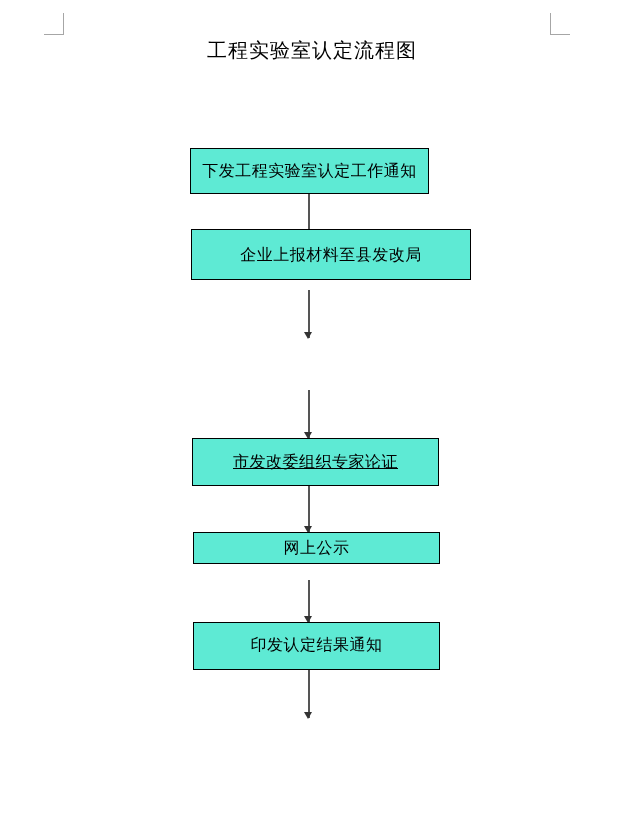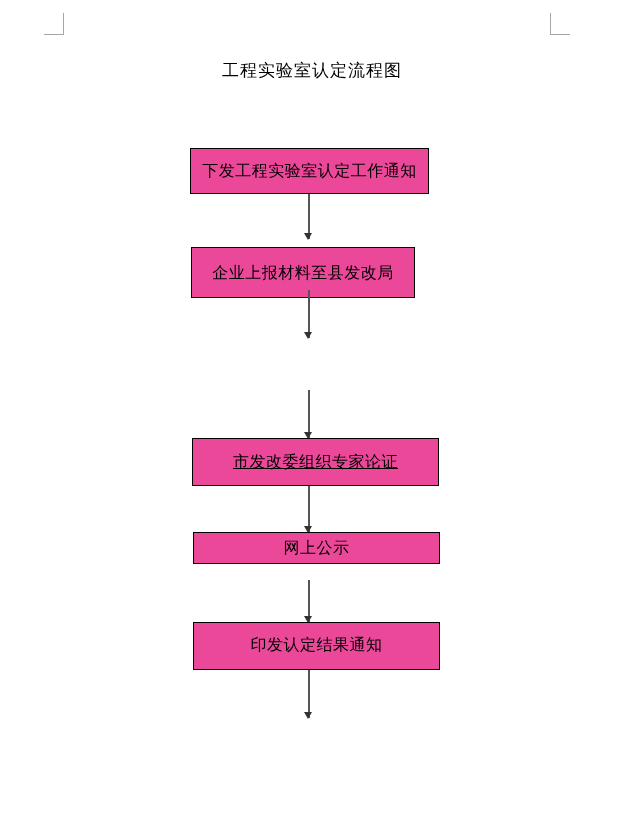--- a/index.html
+++ b/index.html
@@ -29,36 +29,36 @@
   }
   .corner-mark.tl i.v { right: 0; top: 0; width: 1px; height: 22px; }
   .corner-mark.tl i.h { left: 0; bottom: 0; height: 1px; width: 20px; }
   .corner-mark.tr i.v { left: 0; top: 0; width: 1px; height: 22px; }
   .corner-mark.tr i.h { right: 0; bottom: 0; height: 1px; width: 20px; }
 
   
   #chart-title {
     position: absolute;
     left: 0;
-    top: 53px;
+    top: 33px;
     width: 624px;
     text-align: center;
-    font-size: 17px;
+    font-size: 20px;
     line-height: 34px;
     letter-spacing: 1px;
     color: #000000;
     white-space: nowrap;
   }
 
   
   .flow-box {
     position: absolute;
     box-sizing: border-box;
     border: 1px solid #000000;
-    background: #ec4899;
+    background: #5eead4;
     display: flex;
     align-items: center;
     justify-content: center;
     color: #000000;
     white-space: nowrap;
   }
   .flow-box .box-label {
     font-size: 16px;
     letter-spacing: 0.5px;
     line-height: 20px;
@@ -106,21 +106,21 @@
   <div id="chart-title">工程实验室认定流程图</div>
 
   <div class="flow-box" style="left:190px; top:148px; width:239px; height:46px;">
     <span class="box-label">下发工程实验室认定工作通知</span>
   </div>
   <div class="connector" style="left:302px; top:194px; height:45px;">
     <span class="shaft"></span>
     <span class="head"></span>
   </div>
 
-  <div class="flow-box" style="left:191px; top:247px; width:224px; height:51px;">
+  <div class="flow-box" style="left:191px; top:229px; width:280px; height:51px;">
     <span class="box-label">企业上报材料至县发改局</span>
   </div>
   <div class="connector" style="left:302px; top:290px; height:48px;">
     <span class="shaft"></span>
     <span class="head"></span>
   </div>
 
   <div class="connector" style="left:302px; top:390px; height:48px;">
     <span class="shaft"></span>
     <span class="head"></span>

